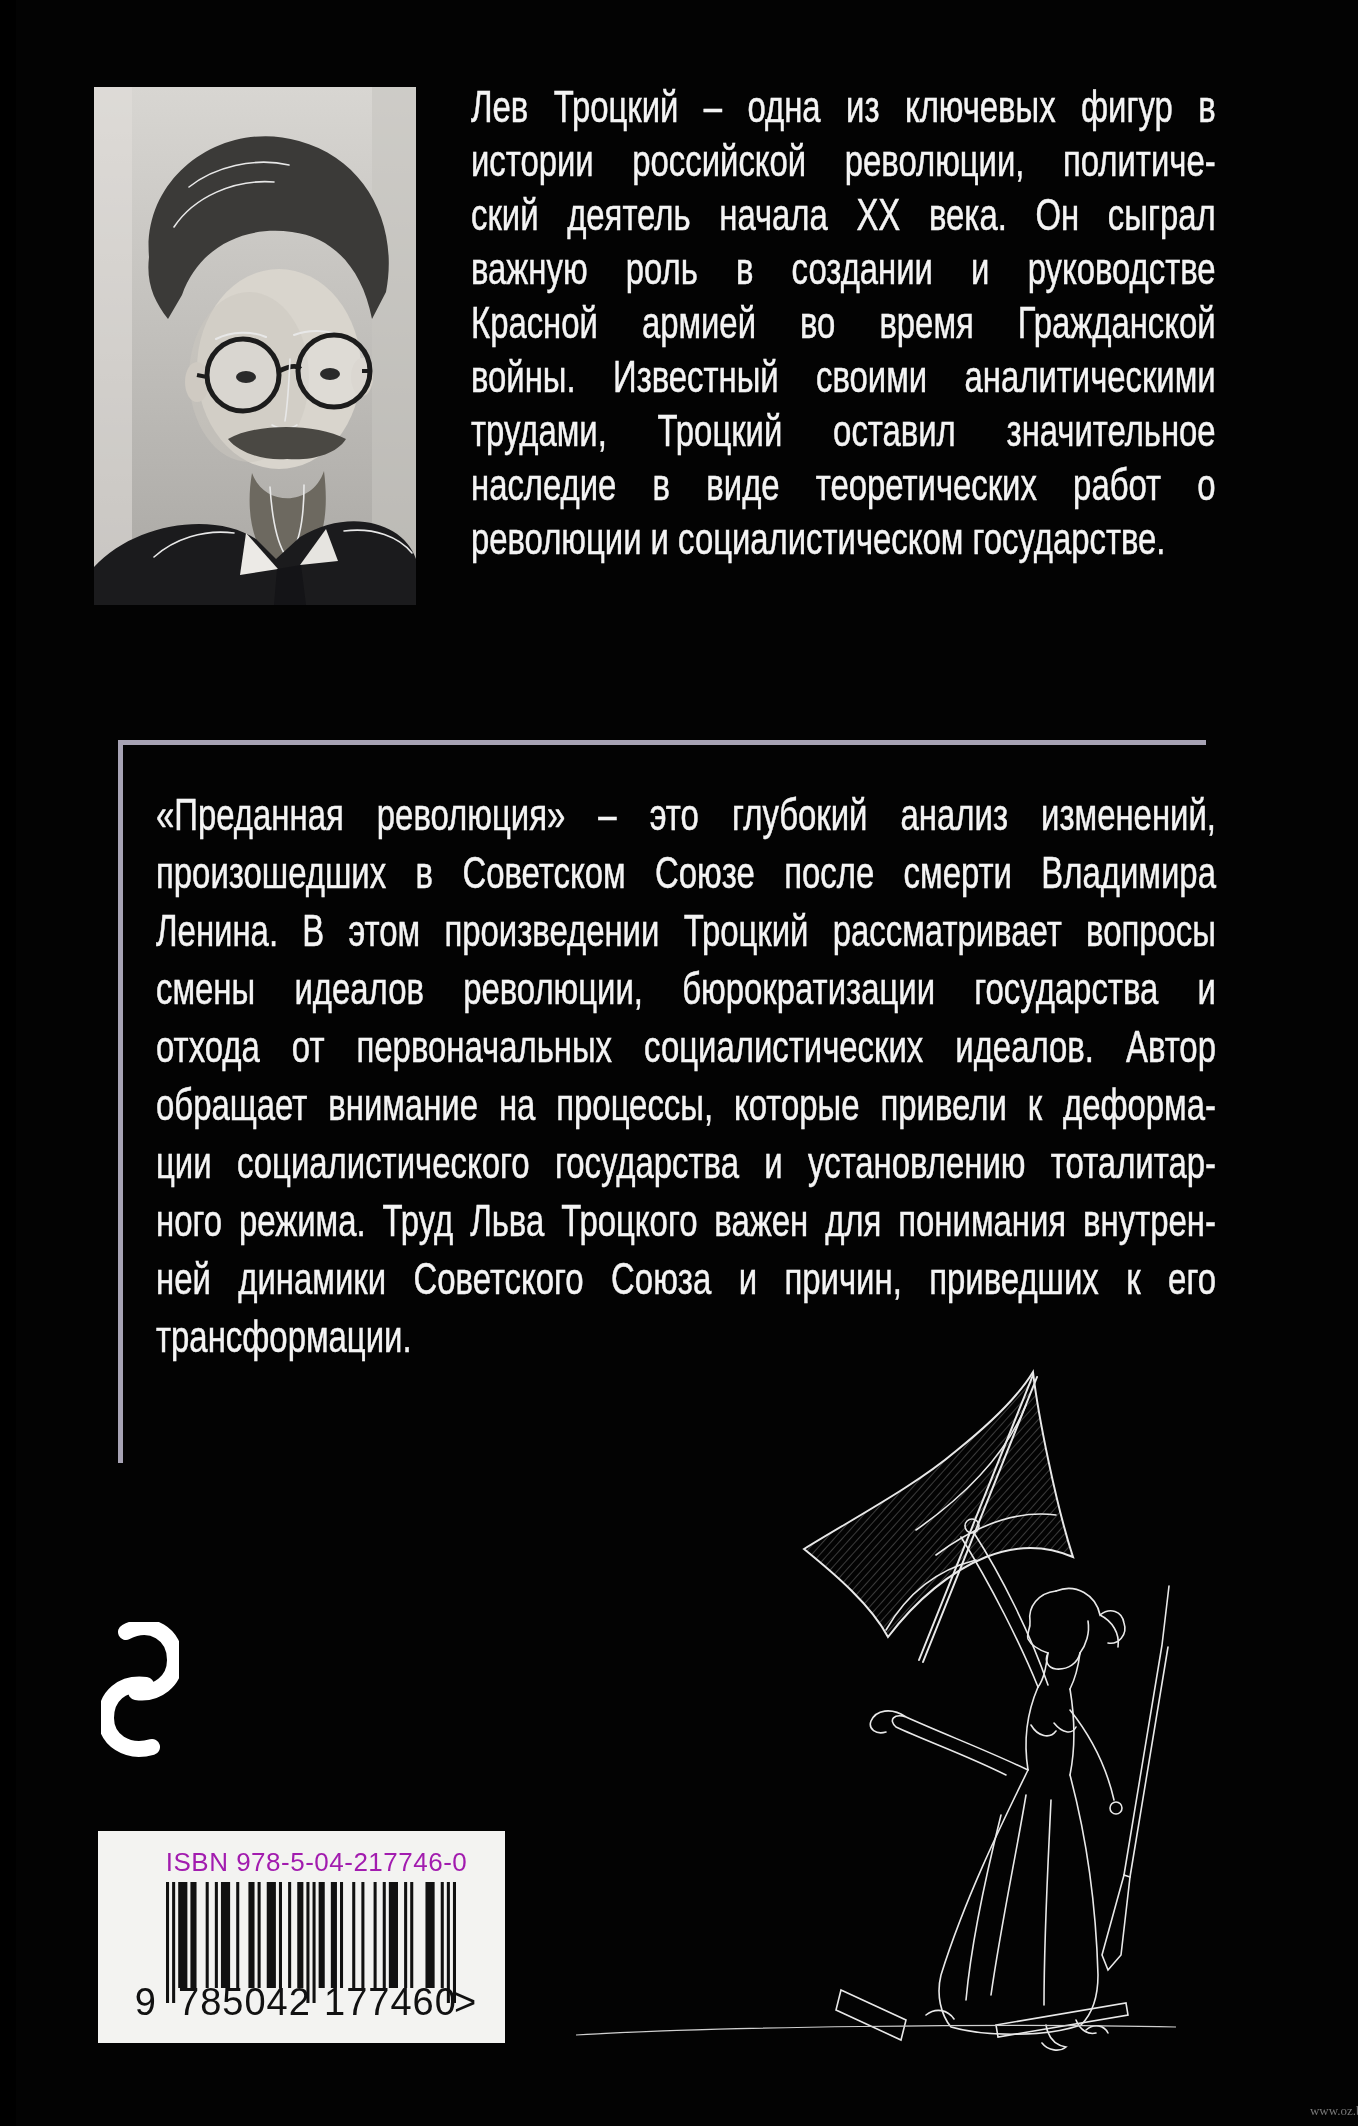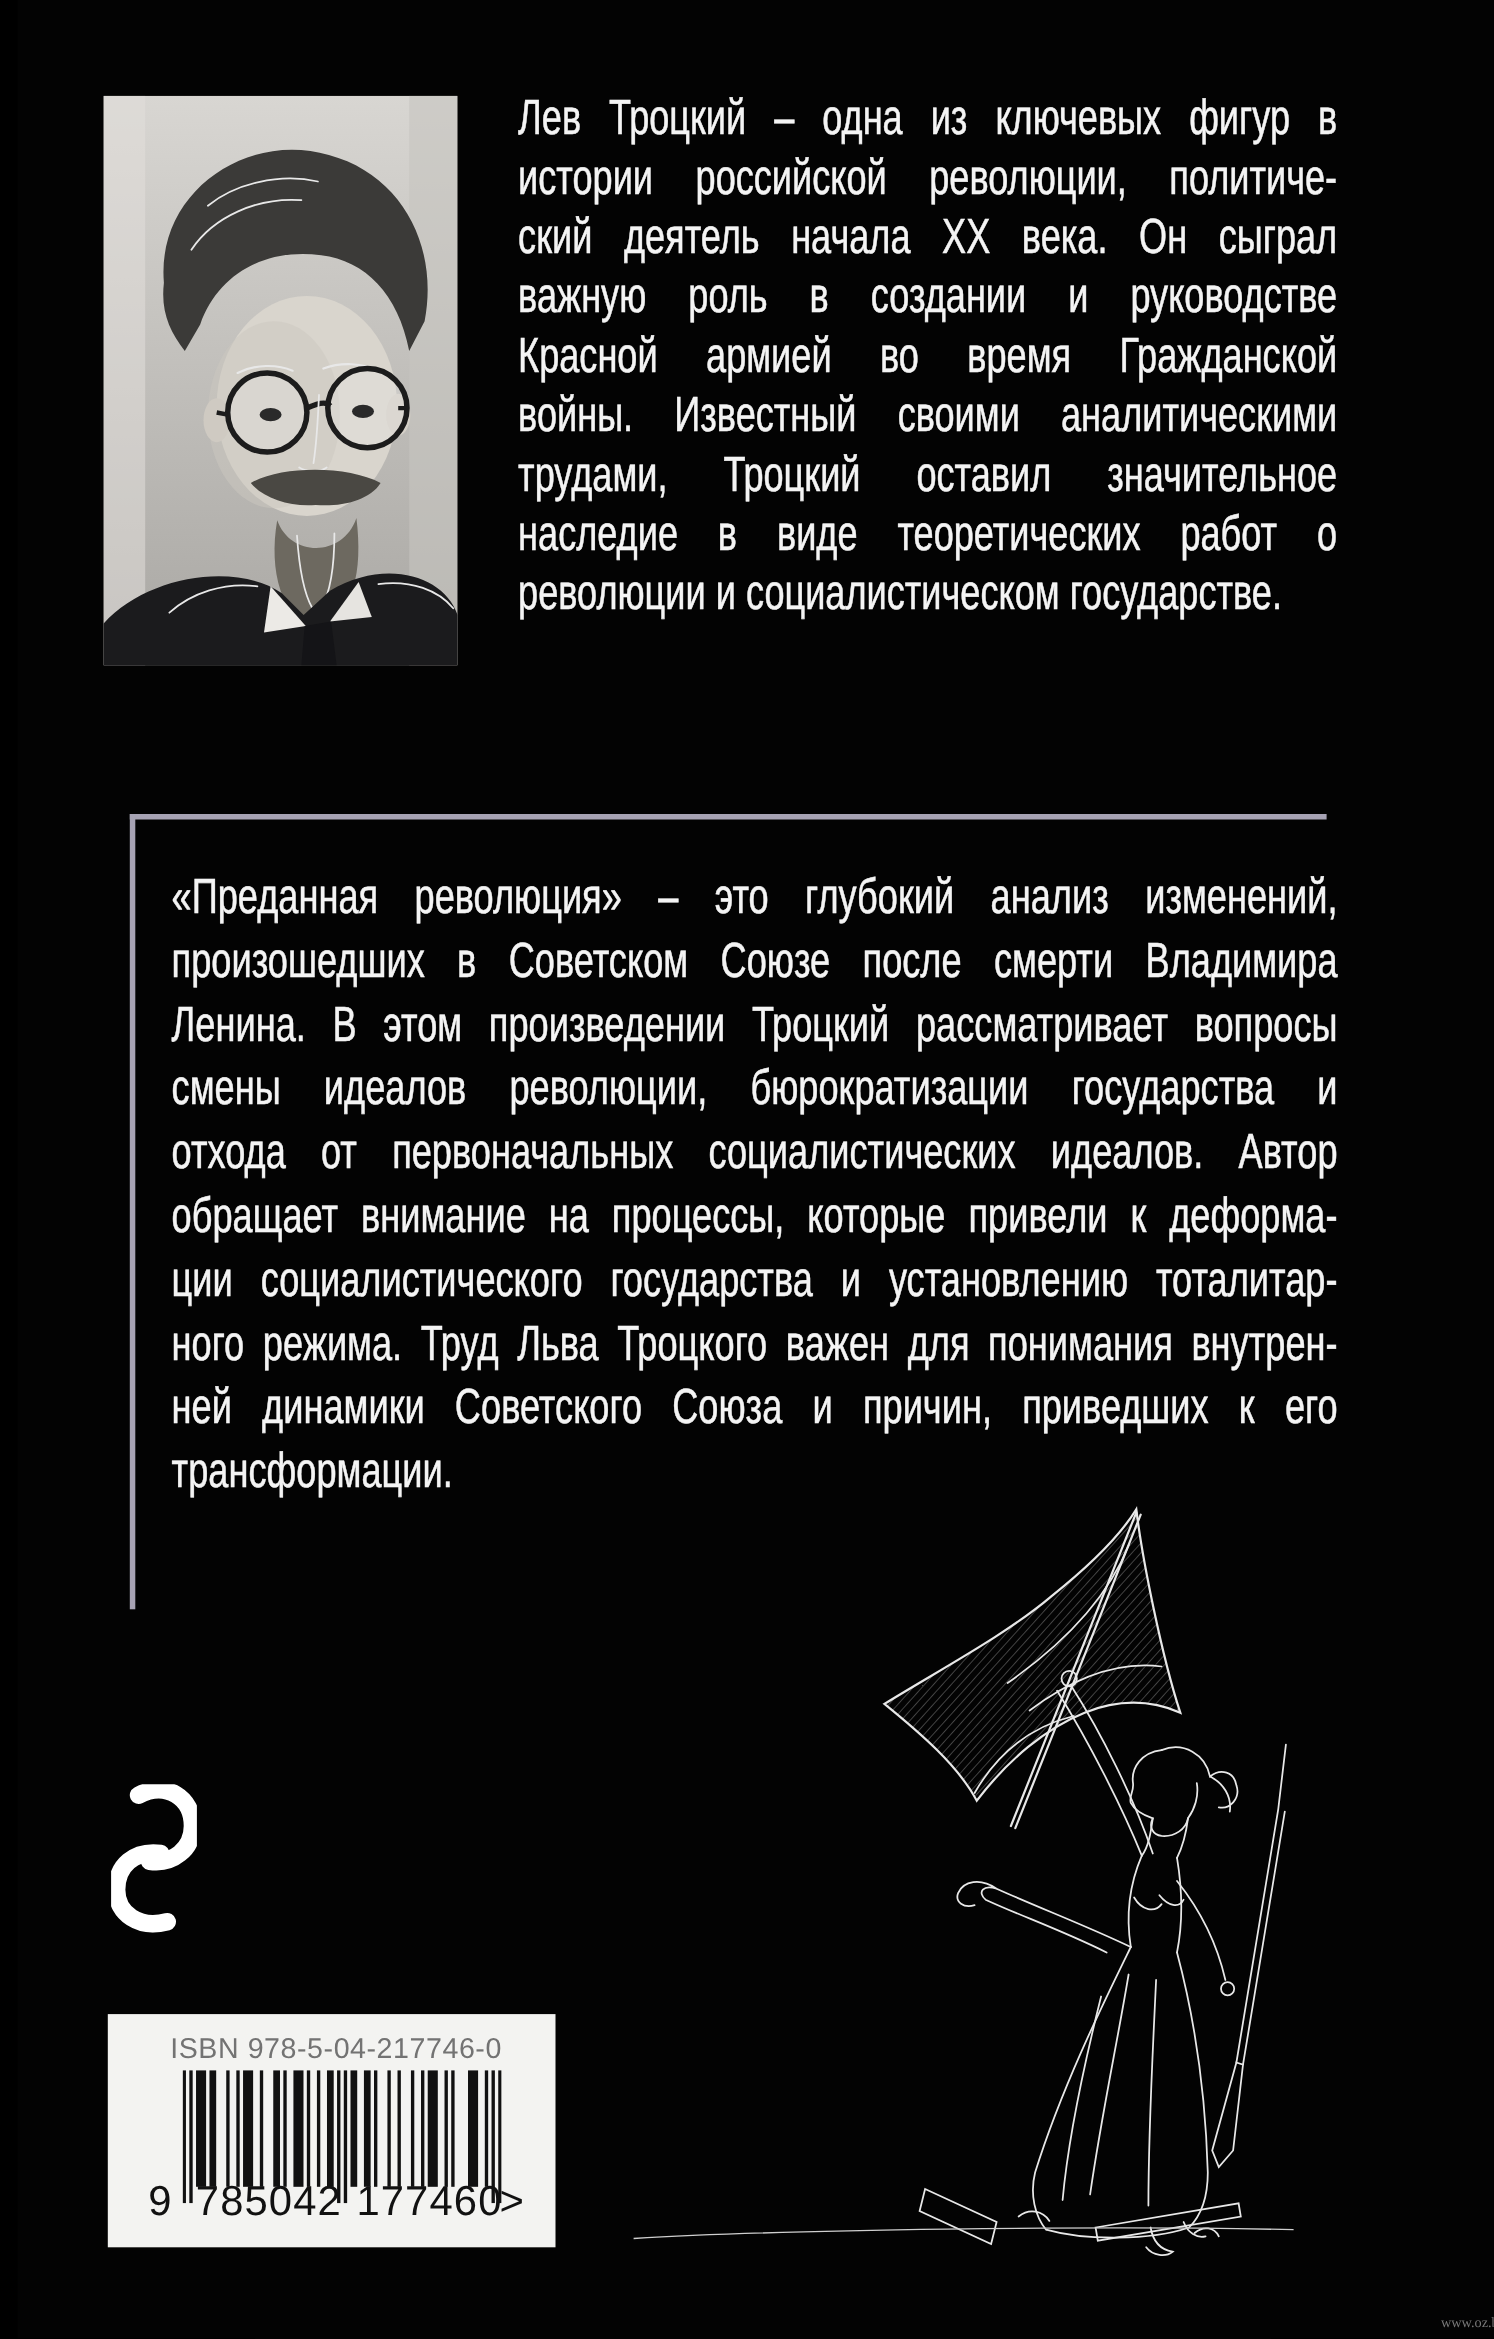--- a/index.html
+++ b/index.html
@@ -22,22 +22,22 @@
   .frame-left{position:absolute;left:102px;top:740px;width:5px;height:723px;background:#a7a3b4;}
 
   
   .logo{position:absolute;left:85px;top:1622px;width:78px;height:135px;}
 
   
   .illus{position:absolute;left:540px;top:1255px;width:640px;height:815px;}
 
   
   .isbn-box{position:absolute;left:82px;top:1831px;width:407px;height:212px;background:#f3f3f1;}
-  .isbn-label{position:absolute;left:4px;top:16px;width:100%;text-align:center;
-              font-size:26px;color:#737373;letter-spacing:0.5px;}
+  .isbn-label{position:absolute;left:15px;top:16px;width:100%;text-align:center;
+              font-size:26px;color:#a21caf;letter-spacing:0.5px;}
   .bars{position:absolute;left:68px;top:51px;width:290px;height:121px;}
   .bdigit{position:absolute;top:150px;font-size:38px;color:#111;}
   .d-lead{left:28px;width:30px;text-align:right;}
   .d-left{left:80px;width:124px;letter-spacing:1px;}
   .d-right{left:226px;width:124px;letter-spacing:1px;}
   .d-tail{left:356px;}
 
   
   .mark{position:absolute;right:5px;top:2103px;font-family:Liberation Serif, serif;
         font-size:13px;color:#787878;}

